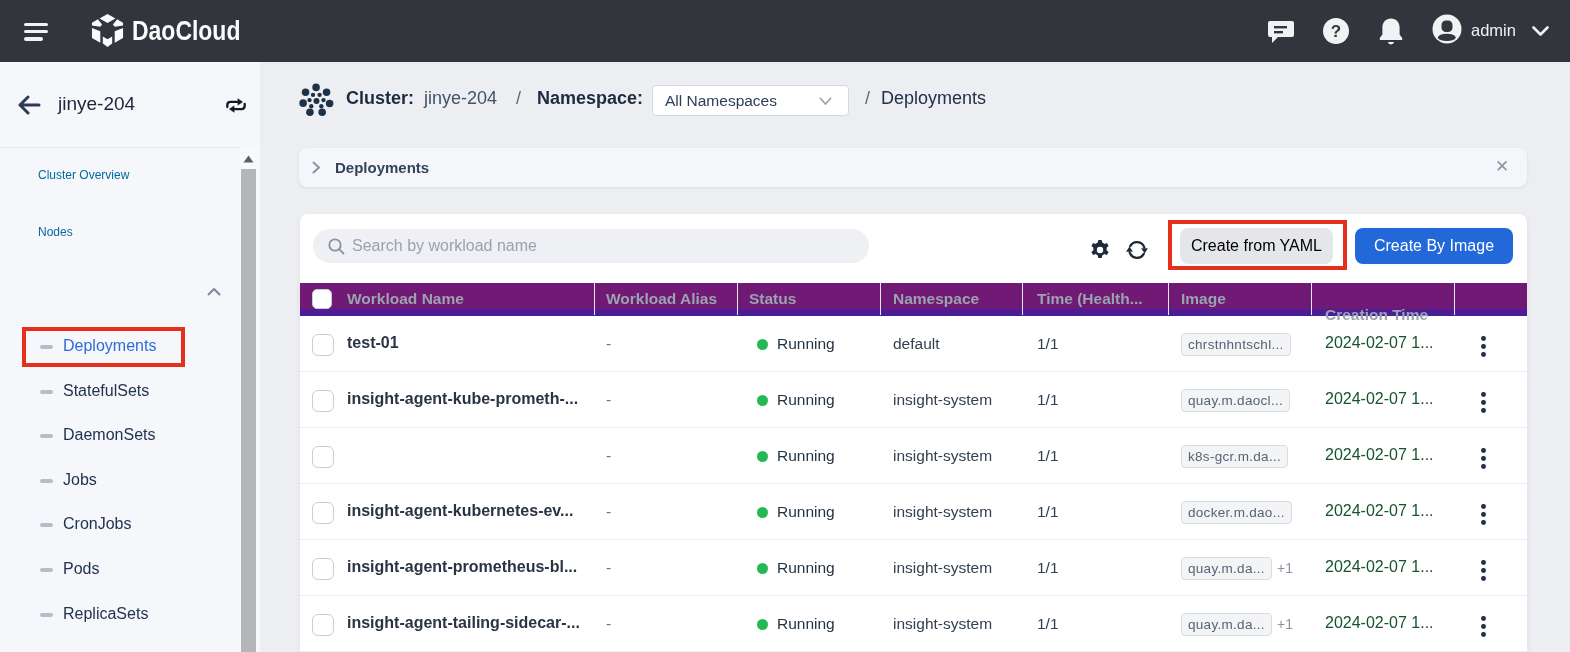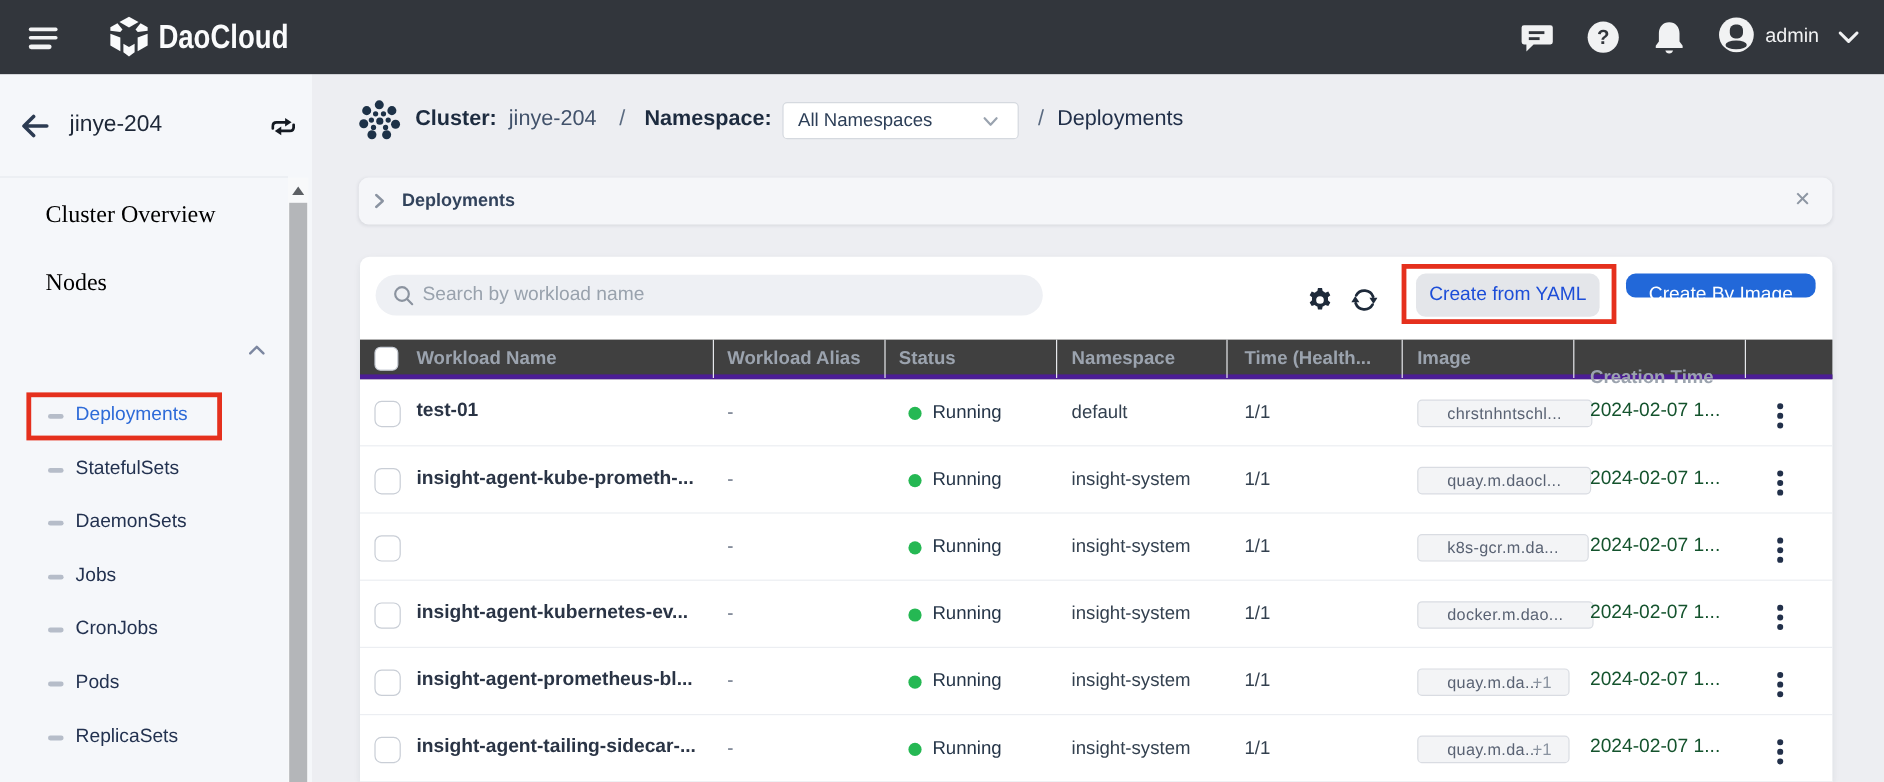--- a/index.html
+++ b/index.html
@@ -10,21 +10,21 @@
 
 #topbar { position:absolute; left:0; top:0; width:1570px; height:62px; background:#32363c; }
 .hbar { position:absolute; background:#f2f3f4; border-radius:2px; height:3.4px; }
 #logotext { position:absolute; left:132px; top:15px; color:#fafbfc; font-size:28px; font-weight:bold; transform:scaleX(0.82); transform-origin:left center; }
 #admin { position:absolute; left:1471px; top:21px; color:#f0f1f2; font-size:16.5px; }
 
 
 #sidebar { position:absolute; left:0; top:62px; width:260px; height:590px; background:#f5f7fa; }
 #sidehead-div { position:absolute; left:0; top:85px; width:240px; height:1px; background:#e7e9ee; }
 #clustername { position:absolute; left:58px; top:31px; font-size:19px; color:#1d2737; font-weight:500; }
-.mitem { position:absolute; left:38px; font-size:20px; color:#000000;font-family:Liberation Serif, serif; }
+.mitem { position:absolute; left:38px; font-size:12px; color:#0369a1; }
 .sub-dash { position:absolute; left:40px; width:13px; height:3.5px; border-radius:2px; background:#b6bdc9; }
 .sub-t { position:absolute; left:63px; font-size:16px; color:#233250; }
 #wl-row { position:absolute; left:0; top:201px; width:240px; height:56px; background:#e7ecf6; }
 #wl-row span { position:absolute; left:38px; top:18px; font-size:16px; color:#2e6bd8; }
 
 #sb-track { position:absolute; left:240px; top:86px; width:17px; height:504px; background:#f8f9fa; }
 #sb-thumb { position:absolute; left:241px; top:107px; width:15px; height:483px; background:#b4b6b9; }
 
 
 .redbox { position:absolute; border:4px solid #e5301d; }
@@ -34,36 +34,36 @@
 .ctext { position:absolute; top:26px; font-size:18px; color:#1d2b3f; }
 #nsselect { position:absolute; left:392px; top:23px; width:197px; height:31px; background:#fff; border:1px solid #d5d9df; border-radius:4px; }
 #nsselect span { position:absolute; left:12px; top:6px; font-size:15.5px; color:#2c3e57; }
 #banner { position:absolute; left:39px; top:86px; width:1228px; height:39px; background:#f5f6f9; border-radius:8px; box-shadow:0 1px 3px rgba(40,50,70,.10); }
 #banner b { position:absolute; left:36px; top:11px; font-size:15px; color:#32435c; }
 #banner .x { position:absolute; left:1196px; top:8px; font-size:17px; color:#8d96a3; }
 
 #card { position:absolute; left:40px; top:152px; width:1227px; height:438px; background:#fff; border-radius:8px 8px 0 0; box-shadow:0 2px 6px rgba(31,45,61,.07); }
 #search { position:absolute; left:13px; top:15px; width:556px; height:34px; background:#eef0f4; border-radius:17px; }
 #search span { position:absolute; left:39px; top:8px; font-size:16px; color:#99a2ad; }
-#btn-yaml { position:absolute; left:880px; top:14px; width:153px; height:36px; background:#e4e6ea; border-radius:8px; text-align:center; line-height:36px; font-size:16px; color:#1d4ed8; }
-#btn-image { position:absolute; left:1055px; top:14px; width:158px; height:20px; background:#2268d9; border-radius:8px; text-align:center; line-height:36px; font-size:16px; color:#fff; }
-
-
-#thead { position:absolute; left:0; top:69px; width:1227px; height:33px; background:#404040; border-bottom:4px solid #4c1d95; }
+#btn-yaml { position:absolute; left:880px; top:14px; width:153px; height:36px; background:#e4e6ea; border-radius:8px; text-align:center; line-height:36px; font-size:16px; color:#000000; }
+#btn-image { position:absolute; left:1055px; top:14px; width:158px; height:36px; background:#2268d9; border-radius:8px; text-align:center; line-height:36px; font-size:16px; color:#fff; }
+
+
+#thead { position:absolute; left:0; top:69px; width:1227px; height:33px; background:#701a75; border-bottom:7px solid #4c1d95; }
 .th { position:absolute; top:7px; font-size:15.5px; font-weight:bold; color:#9ba3ae; }
 .vdiv { position:absolute; top:0; width:1px; height:32px; background:#e6e8ec; }
 .row { position:absolute; left:0; width:1227px; height:56px; border-bottom:1px solid #eceef2; }
 .cb { position:absolute; background:#fff; border:1.5px solid #c9ced6; border-radius:5px; }
 .nm { position:absolute; left:47px; top:18px; font-size:16px; font-weight:bold; color:#2a3445; }
 .dash2 { position:absolute; left:306px; top:19px; font-size:15.5px; color:#667082; }
 .dot { position:absolute; left:457px; top:23px; width:11px; height:11px; border-radius:50%; background:#25b853; }
 .run { position:absolute; left:477px; top:19px; font-size:15.5px; color:#243447; }
 .ns { position:absolute; left:593px; top:19px; font-size:15.5px; color:#33404f; }
 .pods { position:absolute; left:737px; top:19px; font-size:15.5px; color:#33404f; }
-.chip { position:absolute; left:881px; top:17px; height:23px; background:#f3f4f6; border:1px solid #d9dce2; border-radius:4px; font-size:13.5px; color:#596273; line-height:21px; padding:0 24px; letter-spacing:0.3px; white-space:nowrap; overflow:hidden; }
+.chip { position:absolute; left:881px; top:17px; height:23px; background:#f3f4f6; border:1px solid #d9dce2; border-radius:4px; font-size:13.5px; color:#596273; line-height:21px; padding:0 6px; letter-spacing:0.3px; white-space:nowrap; overflow:hidden; }
 .plus { position:absolute; left:977px; top:20px; font-size:14px; color:#8a93a0; }
 .ct { position:absolute; left:1025px; top:18px; font-size:16px; color:#14532d; }
 .kebab { position:absolute; left:1181px; top:17px; }
 .kdot { width:4.8px; height:4.8px; border-radius:50%; background:#22304a; margin:3.2px 0; }
 </style>
 </head>
 <body>
 
 <div id="topbar">
   <div class="hbar" style="left:24px; top:22.6px; width:24px;"></div>

